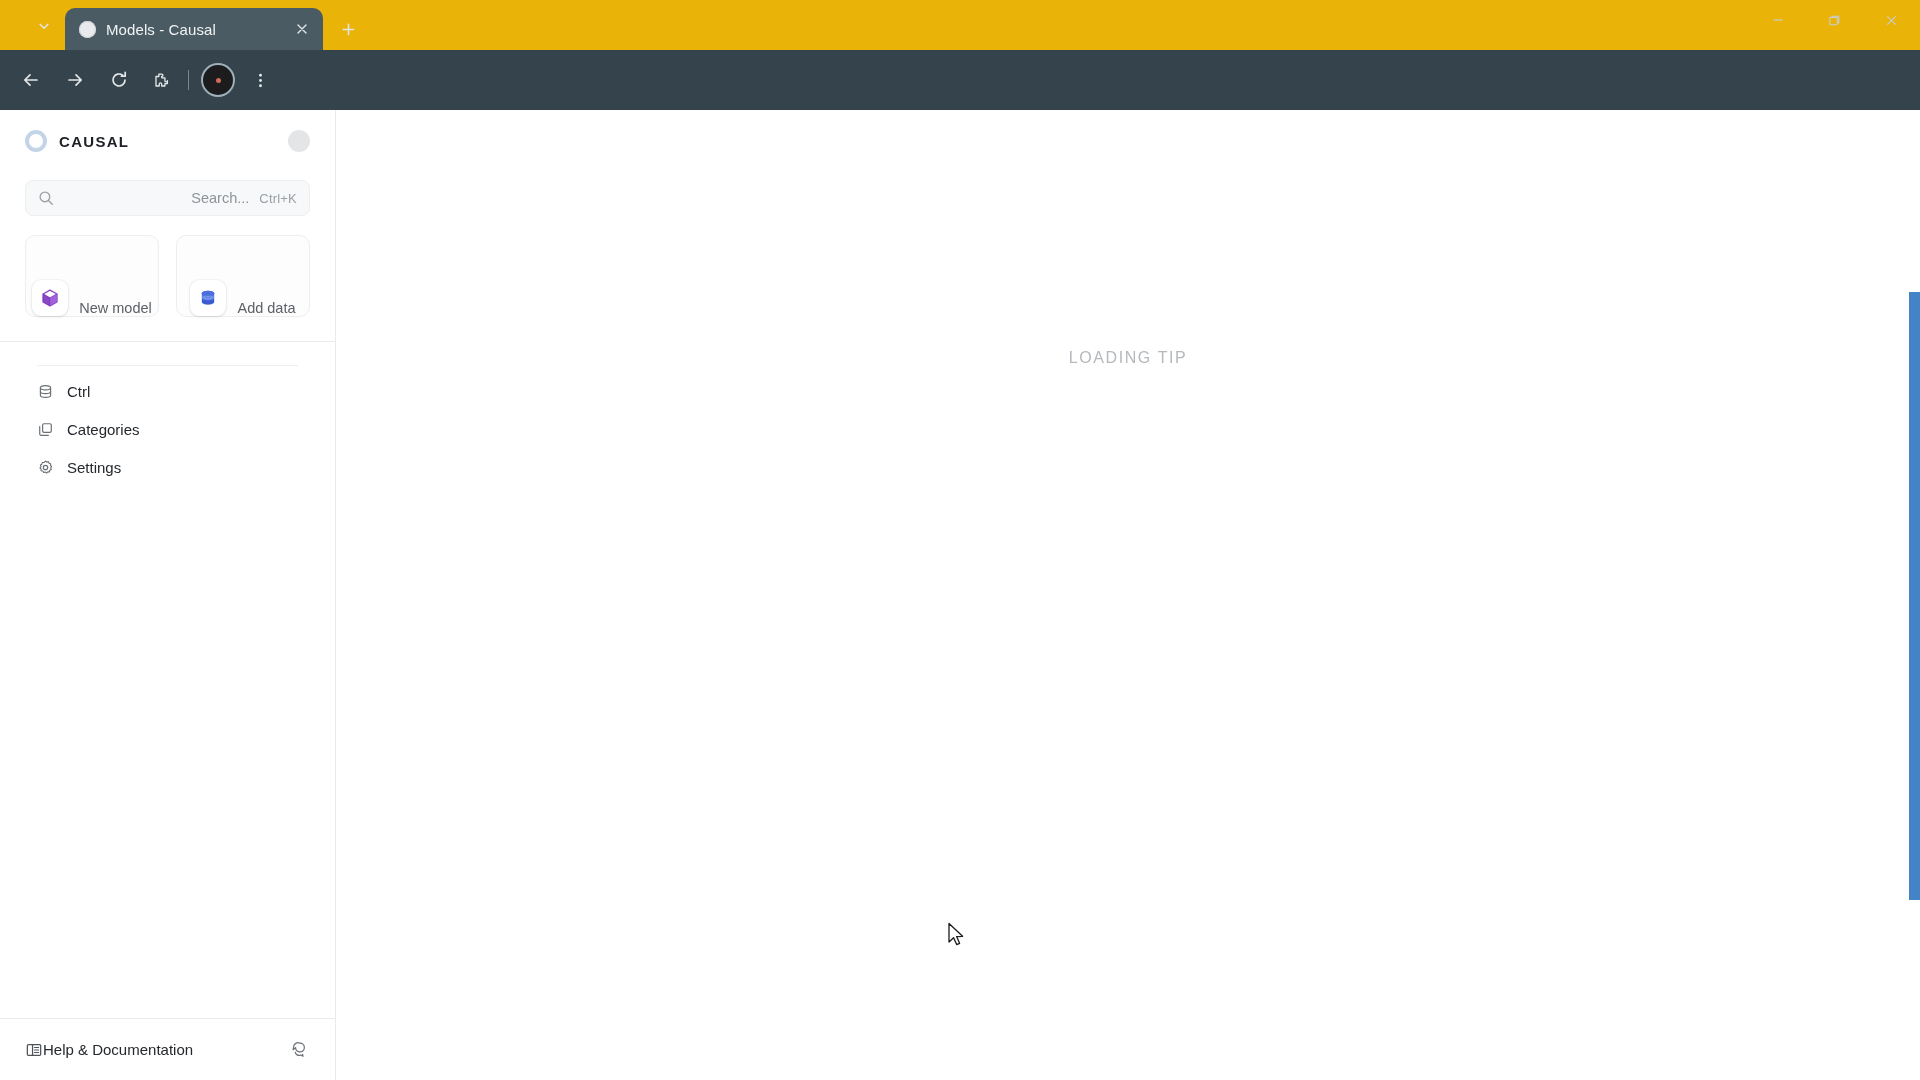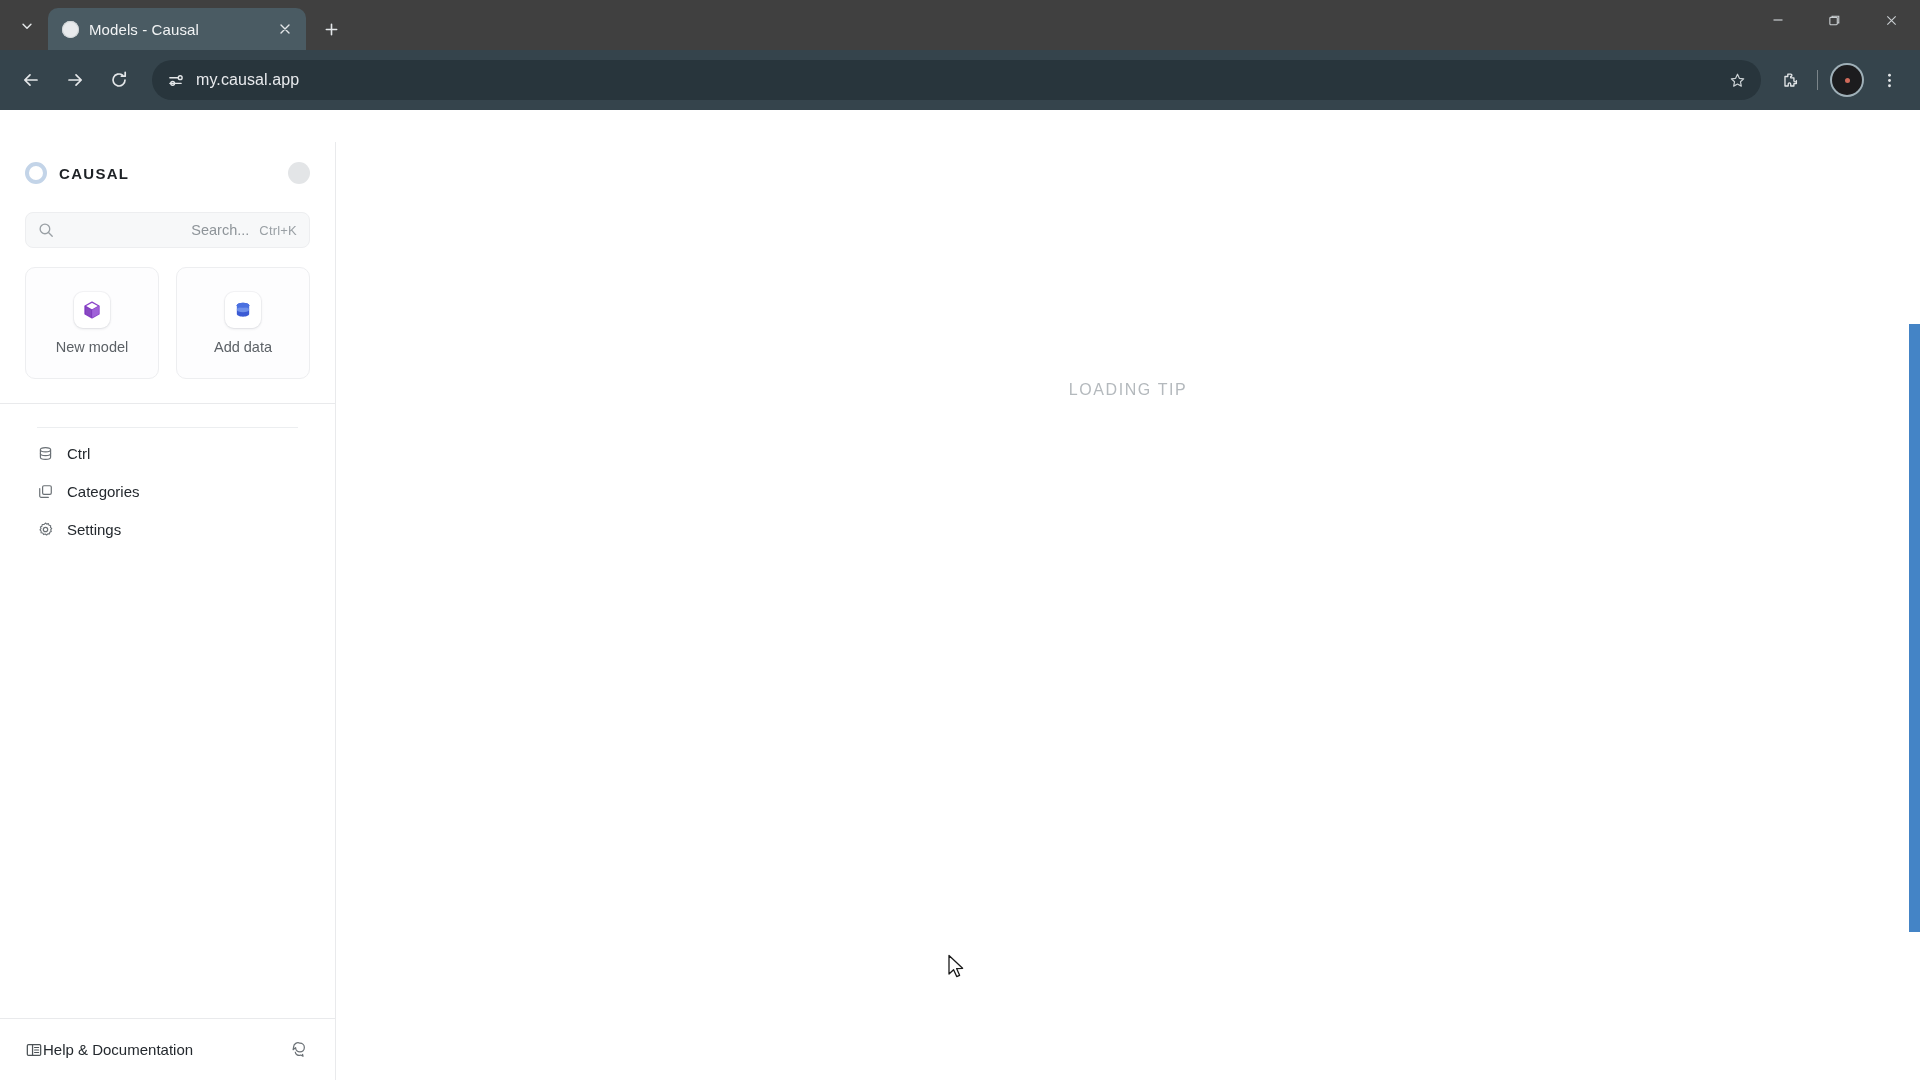--- a/index.html
+++ b/index.html
@@ -8,24 +8,24 @@
     overflow: hidden;
     font-family: "Liberation Sans", sans-serif;
     background: #ffffff;
   }
 
   
   .browser { width: 1920px; height: 1080px; display: flex; flex-direction: column; }
 
   .tabstrip {
     height: 50px;
-    background: #404040;
+    background: #eab308;
     display: flex;
     align-items: flex-end;
-    padding-left: 6px;
+    padding-left: 23px;
     position: relative;
     flex: 0 0 50px;
   }
   .tab-list-btn {
     width: 42px; height: 40px;
     margin-bottom: 4px;
     display: flex; align-items: center; justify-content: center;
     border-radius: 8px;
     cursor: pointer;
   }
@@ -162,21 +162,20 @@
   }
   .avatar-dot { width: 5px; height: 5px; border-radius: 50%; background: #d06a5a; }
 
   
   .page {
     flex: 1;
     display: flex;
     background: #d946ef;
     position: relative;
     overflow: hidden;
-    margin-top: 32px;
   }
 
   
   .sidebar {
     width: 336px;
     flex: 0 0 336px;
     background: #ffffff;
     border-right: 1px solid #e9eaec;
     display: flex;
     flex-direction: column;
@@ -235,27 +234,27 @@
     letter-spacing: 0.2px;
   }
 
   .cards {
     display: flex;
     gap: 17px;
     padding: 19px 25px 0 25px;
   }
   .card {
     flex: 1;
-    height: 112px;
+    height: 82px;
     border: 1px solid #edeef0;
     border-radius: 10px;
     background: #fdfdfe;
     display: flex;
-    flex-direction: column;
-    align-items: center;
+    flex-direction: row;
+    align-items: flex-end;
     justify-content: center;
     gap: 11px;
     cursor: pointer;
   }
   .card-icon {
     width: 36px; height: 36px;
     border-radius: 9px;
     background: #ffffff;
     box-shadow: 0 1px 3px rgba(20,30,50,0.11), 0 0 0 1px rgba(20,30,50,0.035);
     display: flex; align-items: center; justify-content: center;
@@ -422,35 +421,20 @@
         <path d="M4 10 H15.5 M11 4.8 L16.2 10 L11 15.2" fill="none" stroke="#e4e7e9" stroke-width="1.7" stroke-linecap="round" stroke-linejoin="round"></path>
       </svg>
     </div>
     <div class="nav-btn">
       <svg width="20" height="20" viewBox="0 0 20 20">
         <path d="M16 10 A6 6 0 1 1 13.6 5.2" fill="none" stroke="#e4e7e9" stroke-width="1.7" stroke-linecap="round"></path>
         <path d="M16.2 2.4 V6.2 H12.4" fill="none" stroke="#e4e7e9" stroke-width="1.7" stroke-linecap="round" stroke-linejoin="round"></path>
       </svg>
     </div>
 
-    <div class="omnibox">
-      <div class="site-info">
-        <svg width="17" height="17" viewBox="0 0 18 18">
-          <path d="M3 6 H12 M3 12 H15" stroke="#e4e7e9" stroke-width="1.5" stroke-linecap="round"></path>
-          <circle cx="14" cy="6" r="2" fill="none" stroke="#e4e7e9" stroke-width="1.5"></circle>
-          <circle cx="6" cy="12" r="2" fill="none" stroke="#e4e7e9" stroke-width="1.5"></circle>
-        </svg>
-      </div>
-      <div class="url-text" title="Search Google or type a URL">my.causal.app</div>
-      <div class="star-btn">
-        <svg width="17" height="17" viewBox="0 0 20 20">
-          <path d="M10 2.6 L12.2 7.4 L17.3 8 L13.5 11.5 L14.5 16.6 L10 14.1 L5.5 16.6 L6.5 11.5 L2.7 8 L7.8 7.4 Z" fill="none" stroke="#cbd1d4" stroke-width="1.4" stroke-linejoin="round"></path>
-        </svg>
-      </div>
-    </div>
 
     <div class="tb-icon">
       <svg width="19" height="19" viewBox="0 0 20 20">
         <path d="M7.2 3.2 h3.0 a1.3 1.3 0 0 1 0 2.6 v1.4 h3.4 v3.0 a1.3 1.3 0 0 0 2.6 0 v3.0 h-2.6 v2.6 h-3.4 v-2.0 a1.3 1.3 0 0 0-2.6 0 v2.0 H4.2 V5.8 h3.0 z" fill="none" stroke="#e4e7e9" stroke-width="1.4" stroke-linejoin="round"></path>
       </svg>
     </div>
     <div class="tb-sep"></div>
     <div class="avatar-btn">
       <div class="avatar-dot"></div>
     </div>

